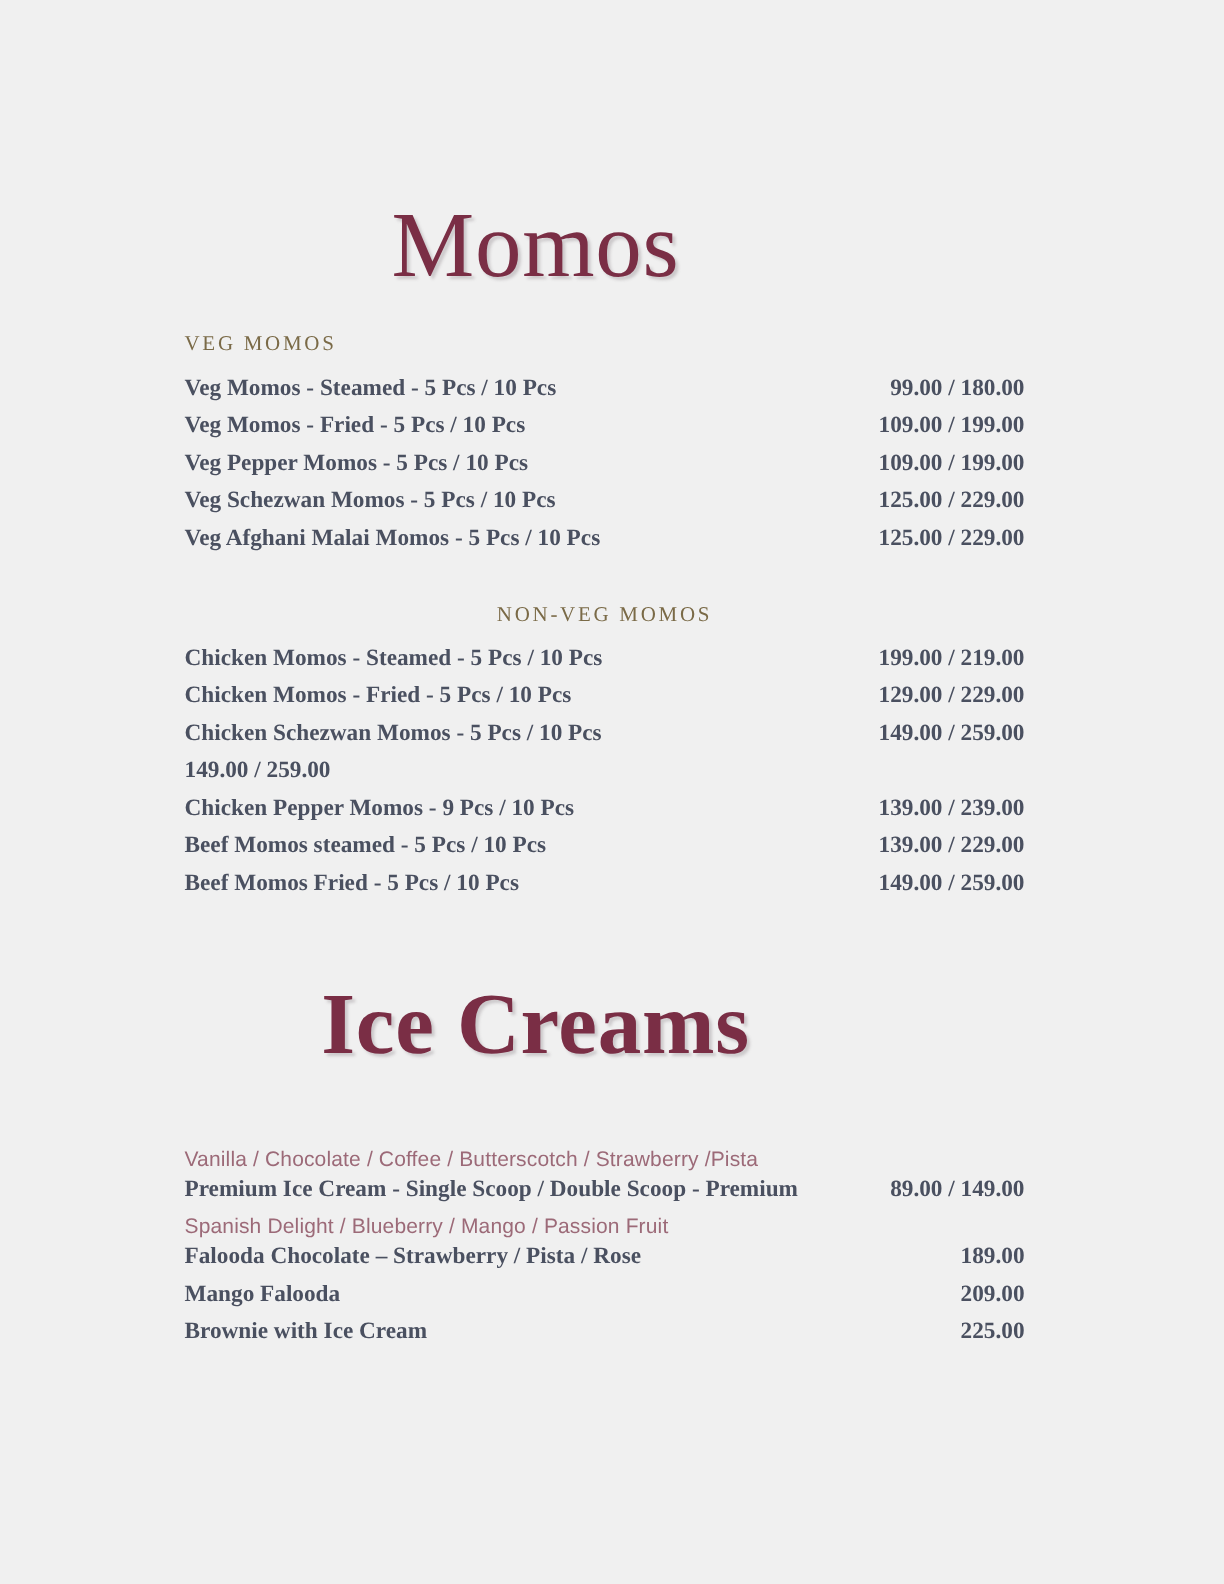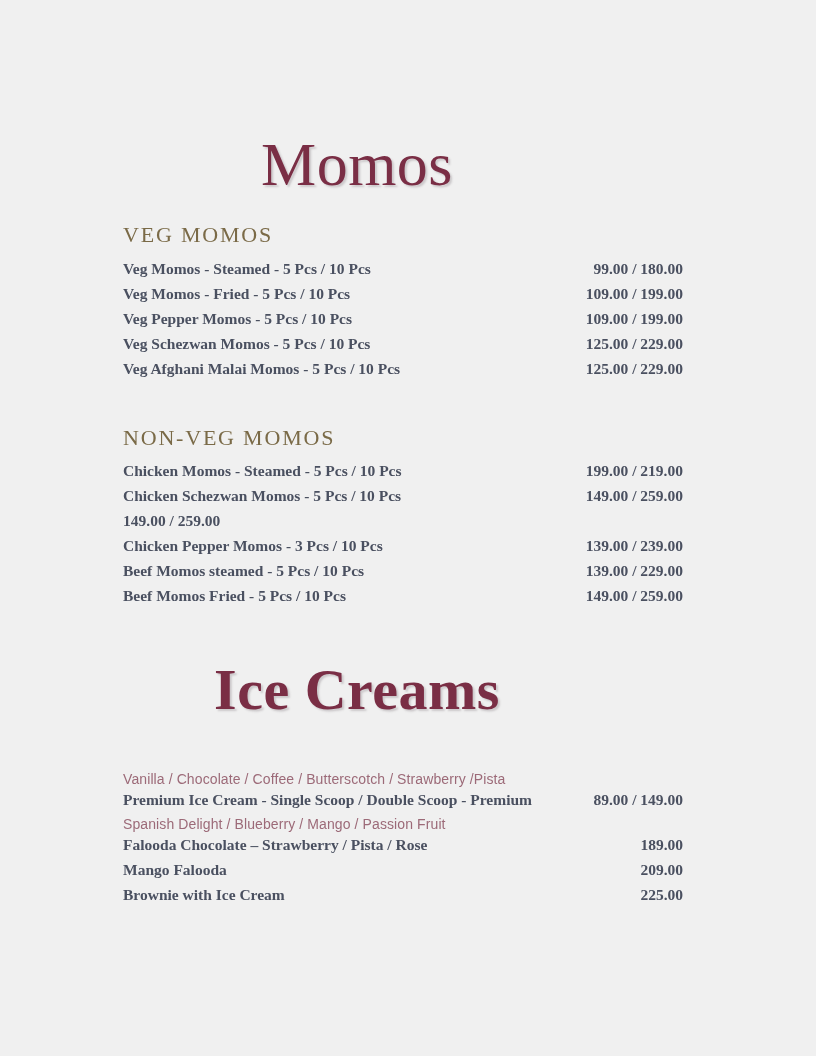--- a/index.html
+++ b/index.html
@@ -47,21 +47,21 @@
 
   
   .section {
     width: 560px;
     margin: 0 auto 0 123px;
   }
 
   .section-header {
     color: #7a6a47;
     font-family: "Liberation Serif", serif;
-    font-size: 22px;
+    font-size: 14px;
     font-weight: normal;
     letter-spacing: 1.8px;
     margin: 0;
   }
 
   .items {
     list-style: none;
     margin: 0;
     padding: 0;
   }
@@ -93,21 +93,21 @@
     font-size: 14px;
     font-weight: normal;
     line-height: 1;
     letter-spacing: 0.1px;
   }
 
   
   .momos-block { padding-top: 27px; }
   .momos-block .item-row { margin-bottom: 0; height: 25px; gap: 16px; }
   .veg-items { margin-top: 13px; }
-  .nonveg-header { margin-top: 39px; }
+  .nonveg-header { margin-top: 27px; text-align: center; }
   .nonveg-items { margin-top: 12px; }
 
   
   .ice-block { padding-top: 48px; }
   .ice-list { }
   .ice-list .item-row { height: 25px; }
   .ice-list .flavor-line { height: 20px; }
 </style>
 </head>
 <body>
@@ -144,28 +144,32 @@
     </ul>
 
     <h2 class="section-header nonveg-header">NON-VEG MOMOS</h2>
 
     <ul class="items nonveg-items">
       <li class="item-row">
         <span class="item-name">Chicken Momos - Steamed - 5 Pcs / 10 Pcs</span>
         <span class="item-price">199.00 / 219.00</span>
       </li>
       <li class="item-row">
+        <span class="item-name">Chicken Momos - Fried - 5 Pcs / 10 Pcs</span>
+        <span class="item-price">129.00 / 229.00</span>
+      </li>
+      <li class="item-row">
         <span class="item-name">Chicken Schezwan Momos - 5 Pcs / 10 Pcs</span>
         <span class="item-price">149.00 / 259.00</span>
       </li>
       <li class="item-row">
         <span class="item-price">149.00 / 259.00</span>
       </li>
       <li class="item-row">
-        <span class="item-name">Chicken Pepper Momos - 3 Pcs / 10 Pcs</span>
+        <span class="item-name">Chicken Pepper Momos - 9 Pcs / 10 Pcs</span>
         <span class="item-price">139.00 / 239.00</span>
       </li>
       <li class="item-row">
         <span class="item-name">Beef Momos steamed - 5 Pcs / 10 Pcs</span>
         <span class="item-price">139.00 / 229.00</span>
       </li>
       <li class="item-row">
         <span class="item-name">Beef Momos Fried - 5 Pcs / 10 Pcs</span>
         <span class="item-price">149.00 / 259.00</span>
       </li>

